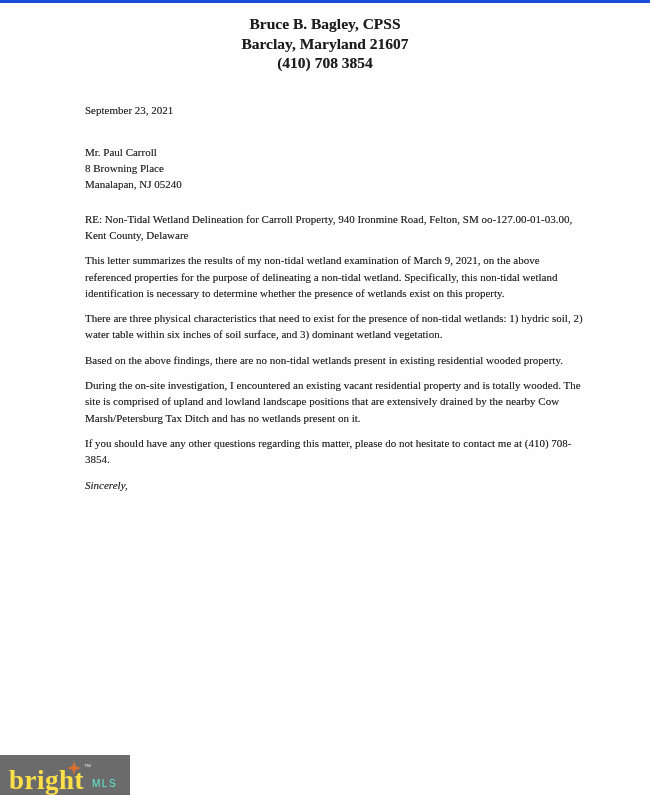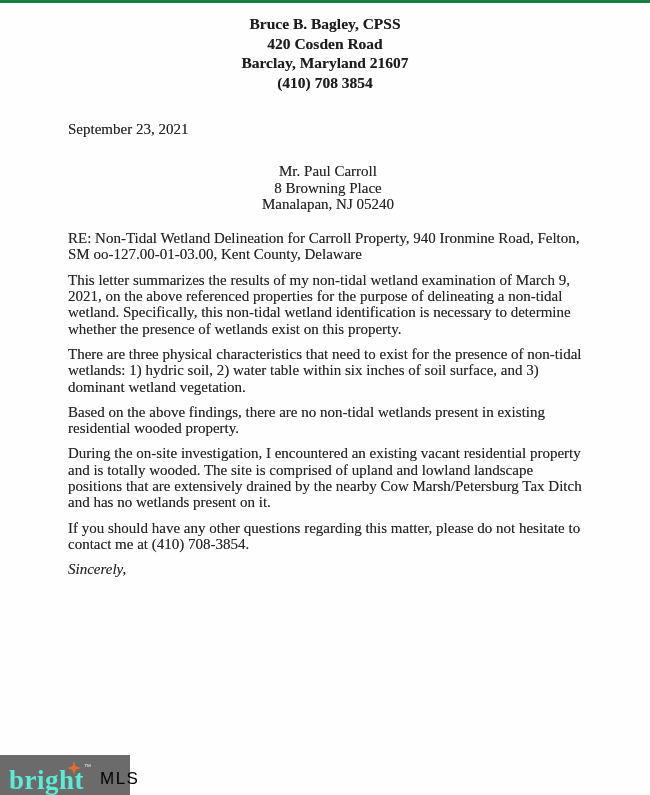--- a/index.html
+++ b/index.html
@@ -1,86 +1,86 @@
 <!DOCTYPE html>
 <html><head>
 <meta charset="utf-8">
 <style>
   html,body{margin:0;padding:0;background:#e9e9ec;}
   .page{
     position:relative;
     width:650px;height:795px;
     margin:0;
     background:#fefefe;
-    border-top:3px solid #15803d;
+    border-top:3px solid #1d4ed8;
     box-sizing:border-box;
     overflow:hidden;
     font-family:"Liberation Serif","DejaVu Serif",serif;
     color:#242424;
     text-shadow:0 0 .4px rgba(20,20,20,.45);
   }
   .letterhead{
     padding-top:11px;
     text-align:center;
     font-weight:bold;
     font-size:15.5px;
     line-height:19.5px;
     color:#1d1d1d;
   }
   .content{
     padding:0 62px 0 68px;
-    font-size:15px;
+    font-size:11px;
     line-height:16.3px;
+    margin-left:17px;
   }
   .date{margin-top:29px;}
   .recipient{margin-top:26px;}
-  .recipient div{line-height:16.3px;text-align:center;}
+  .recipient div{line-height:16.3px;}
   p{margin:0 0 9px 0;}
   .subject{margin-top:18px;margin-bottom:9px;}
   .salutation{margin-bottom:9px;}
   .closing{margin-top:2px;margin-bottom:2px;font-style:italic;}
   .signature-block{margin-top:2px;}
   .sig-svg{display:block;margin-left:22px;}
   .sig-name{margin-top:2px;line-height:16.3px;}
   .mls-badge{
     position:absolute;
     left:0;top:752px;
     width:130px;height:43px;
     background:#6b6b6b;
     text-shadow:none;
   }
   .brand{
     position:absolute;left:9px;bottom:4px;
     font-family:"Liberation Serif","DejaVu Serif",serif;
     font-weight:bold;
     font-size:27px;line-height:27px;
-    color:#5eead4;
+    color:#fde047;
     letter-spacing:.5px;
   }
   .tm{
     position:absolute;left:84px;top:8px;
     font-family:"Liberation Sans","DejaVu Sans",sans-serif;
     font-size:7px;color:#e8e7e5;
   }
   .mls-label{
-    position:absolute;left:100px;bottom:9px;
+    position:absolute;left:92px;bottom:9px;
     font-family:"Liberation Sans","DejaVu Sans",sans-serif;
-    font-size:17px;letter-spacing:1.5px;
-    color:#000000;
+    font-size:10px;letter-spacing:1.5px;
+    color:#5eead4;
   }
   .star-icon{position:absolute;left:67px;top:6px;}
 </style>
 </head>
 <body>
 
 <div class="page">
 
   <header class="letterhead">
     <div>Bruce B. Bagley, CPSS</div>
-    <div>420 Cosden Road</div>
     <div>Barclay, Maryland 21607</div>
     <div>(410) 708 3854</div>
   </header>
 
   <div class="content">
 
     <div class="date">September 23, 2021</div>
 
     <div class="recipient">
       <div>Mr. Paul Carroll</div>

